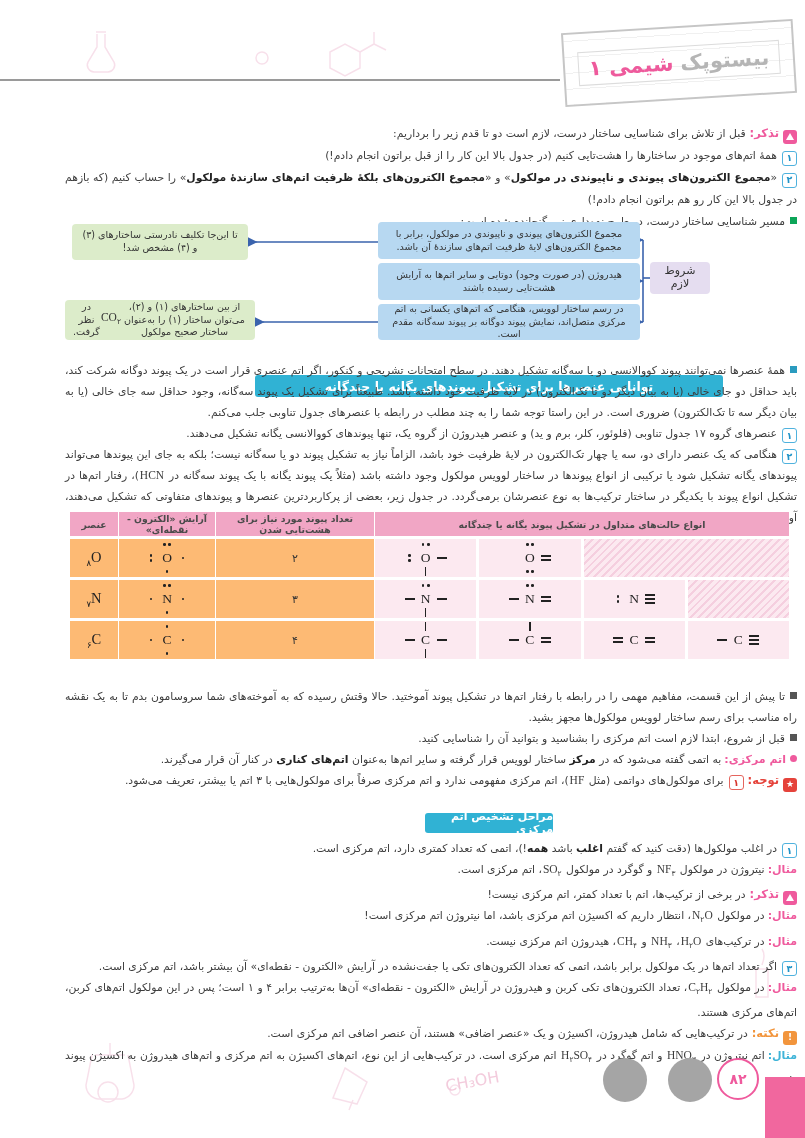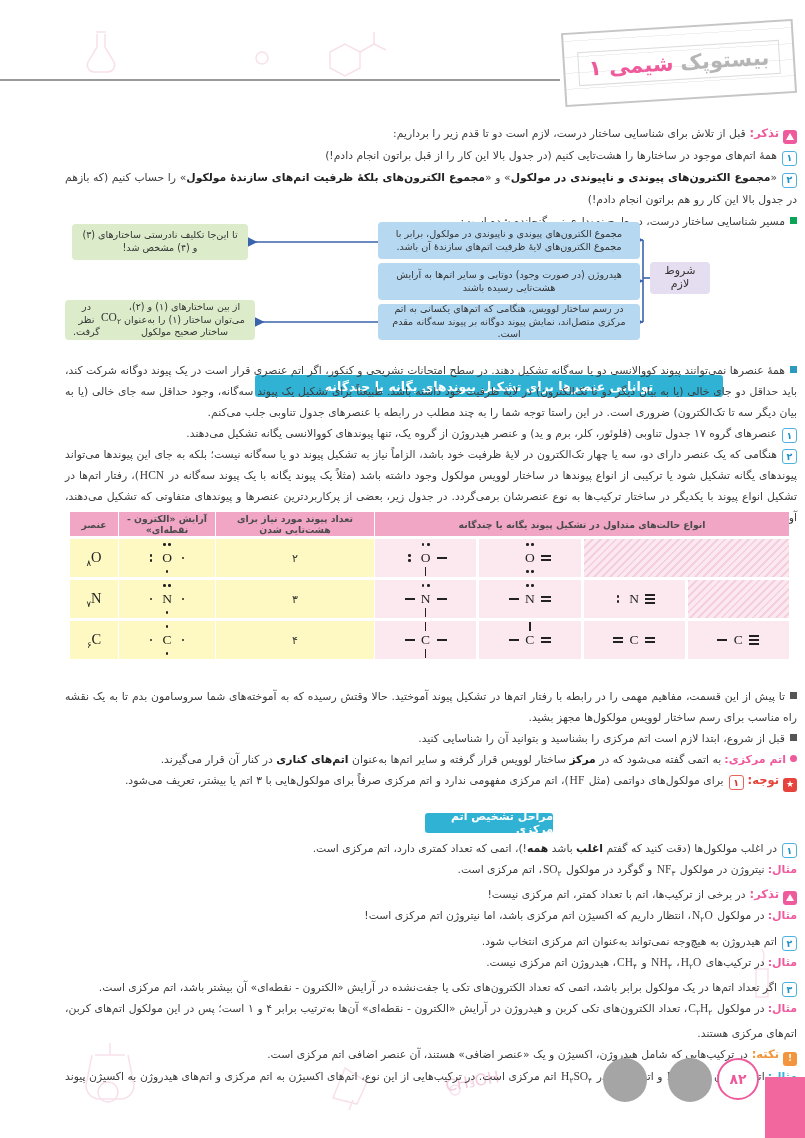--- a/index.html
+++ b/index.html
@@ -54,21 +54,21 @@
   .band{position:absolute;height:22px;background:#30b2d4;border-radius:3px;color:#fff;font-weight:bold;
         display:flex;align-items:center;justify-content:center;}
   .band1{top:335px;right:82px;width:468px;font-size:12.5px;margin-top:40px;}
   .band1 .tag{position:absolute;right:-5px;top:-3px;width:7px;height:27px;background:#ef5a9d;transform:skewX(-8deg);z-index:-1;border-radius:2px;}
   .band2{top:813px;right:252px;width:128px;height:20px;font-size:11px;}
   .ghead{position:absolute;top:656px;right:8px;color:#0ca558;font-weight:bold;font-size:15px;}
   .ghead::before{content:"";display:inline-block;width:4px;height:15px;background:#0ca558;margin-left:6px;vertical-align:-2px;}
   
   .ptable{position:absolute;top:512px;right:10px;width:725px;direction:ltr;}
   .trow{display:flex;gap:1px;margin-bottom:3px;}
-  .tcell{background:#fef9c3;display:flex;align-items:center;justify-content:center;box-sizing:border-box;}
+  .tcell{background:#fdba74;display:flex;align-items:center;justify-content:center;box-sizing:border-box;}
   .thead .tcell{background:#f1a6c5;color:#4a4a4a;font-weight:bold;font-size:9.3px;line-height:11px;
                 text-align:center;direction:rtl;height:24px;padding:0 3px;}
   .c1{width:48px;} .c2{width:96px;} .c3{width:158px;} .c4{width:414px;}
   .tbody .tcell{height:38px;}
   .tbody .c3{font-size:11px;color:#333;}
   .stgrid{display:grid;grid-template-columns:repeat(4,1fr);gap:3px;width:414px;height:38px;}
   .stcell{background:#fce9f0;display:flex;align-items:center;justify-content:center;}
   .hatch{background:repeating-linear-gradient(135deg,#f5cfdf 0 2px,#fce9f0 2px 5.5px);}
   .elsym{font-family:"Liberation Serif","DejaVu Serif","DejaVu Sans",serif;font-size:14.5px;color:#222;direction:ltr;unicode-bidi:isolate;}
   .elsym sub{font-size:8.5px;}
@@ -408,21 +408,20 @@
     </div>
 
   <div class="band band2">مراحل تشخیص اتم مرکزی</div>
   <div class="blk" id="steps" style="top:838px">
       <div class="ln"><span class="nb blue">۱</span><span>در اغلب مولکول‌ها (دقت کنید که گفتم </span><b>اغلب</b><span> باشد </span><b>همه</b><span>!)، اتمی که تعداد کمتری دارد، اتم مرکزی است.</span></div>
       <div class="ln"><span class="exl pink">مثال:</span><span>نیتروژن در مولکول </span><span class="frm" dir="ltr"><span>NF</span><sub>۳</sub></span><span> و گوگرد در مولکول </span><span class="frm" dir="ltr"><span>SO</span><sub>۲</sub></span><span>، اتم مرکزی است.</span></div>
       <div class="ln"><span class="bic tazakkor">
           <i class="tri"></i>
         </span><span class="blb tazakkor">تذکر:</span><span>در برخی از ترکیب‌ها، اتم با تعداد کمتر، اتم مرکزی نیست!</span></div>
       <div class="ln"><span class="exl pink">مثال:</span><span>در مولکول </span><span class="frm" dir="ltr"><span>N</span><sub>۲</sub><span>O</span></span><span>، انتظار داریم که اکسیژن اتم مرکزی باشد، اما نیتروژن اتم مرکزی است!</span></div>
-      <div class="ln"><span class="nb blue">۲</span><span>اتم هیدروژن به هیچ‌وجه نمی‌تواند به‌عنوان اتم مرکزی انتخاب شود.</span></div>
       <div class="ln"><span class="exl pink">مثال:</span><span>در ترکیب‌های </span><span class="frm" dir="ltr"><span>H</span><sub>۲</sub><span>O</span></span><span>، </span><span class="frm" dir="ltr"><span>NH</span><sub>۳</sub></span><span> و </span><span class="frm" dir="ltr"><span>CH</span><sub>۴</sub></span><span>، هیدروژن اتم مرکزی نیست.</span></div>
       <div class="ln"><span class="nb blue">۳</span><span>اگر تعداد اتم‌ها در یک مولکول برابر باشد، اتمی که تعداد الکترون‌های تکی یا جفت‌نشده در آرایش «الکترون - نقطه‌ای» آن بیشتر باشد، اتم مرکزی است.</span></div>
       <div class="ln"><span class="exl pink">مثال:</span><span>در مولکول </span><span class="frm" dir="ltr"><span>C</span><sub>۲</sub><span>H</span><sub>۲</sub></span><span>، تعداد الکترون‌های تکی کربن و هیدروژن در آرایش «الکترون - نقطه‌ای» آن‌ها به‌ترتیب برابر ۴ و ۱ است؛ پس در این مولکول اتم‌های کربن، اتم‌های مرکزی هستند.</span></div>
       <div class="ln"><span class="bic nokte">!</span><span class="blb nokte">نکته:</span><span>در ترکیب‌هایی که شامل هیدروژن، اکسیژن و یک «عنصر اضافی» هستند، آن عنصر اضافی اتم مرکزی است.</span></div>
       <div class="ln"><span class="exl blue">مثال:</span><span>اتم نیتروژن در </span><span class="frm" dir="ltr"><span>HNO</span><sub>۳</sub></span><span> و اتم گوگرد در </span><span class="frm" dir="ltr"><span>H</span><sub>۲</sub><span>SO</span><sub>۴</sub></span><span> اتم مرکزی است. در ترکیب‌هایی از این نوع، اتم‌های اکسیژن به اتم مرکزی و اتم‌های هیدروژن به اکسیژن پیوند دارند.</span></div>
     </div>
 
   <div class="gcirc" style="left:603px"></div>
   <div class="gcirc" style="left:668px"></div>
   <div class="pagec" style="left:717px">۸۲</div>

